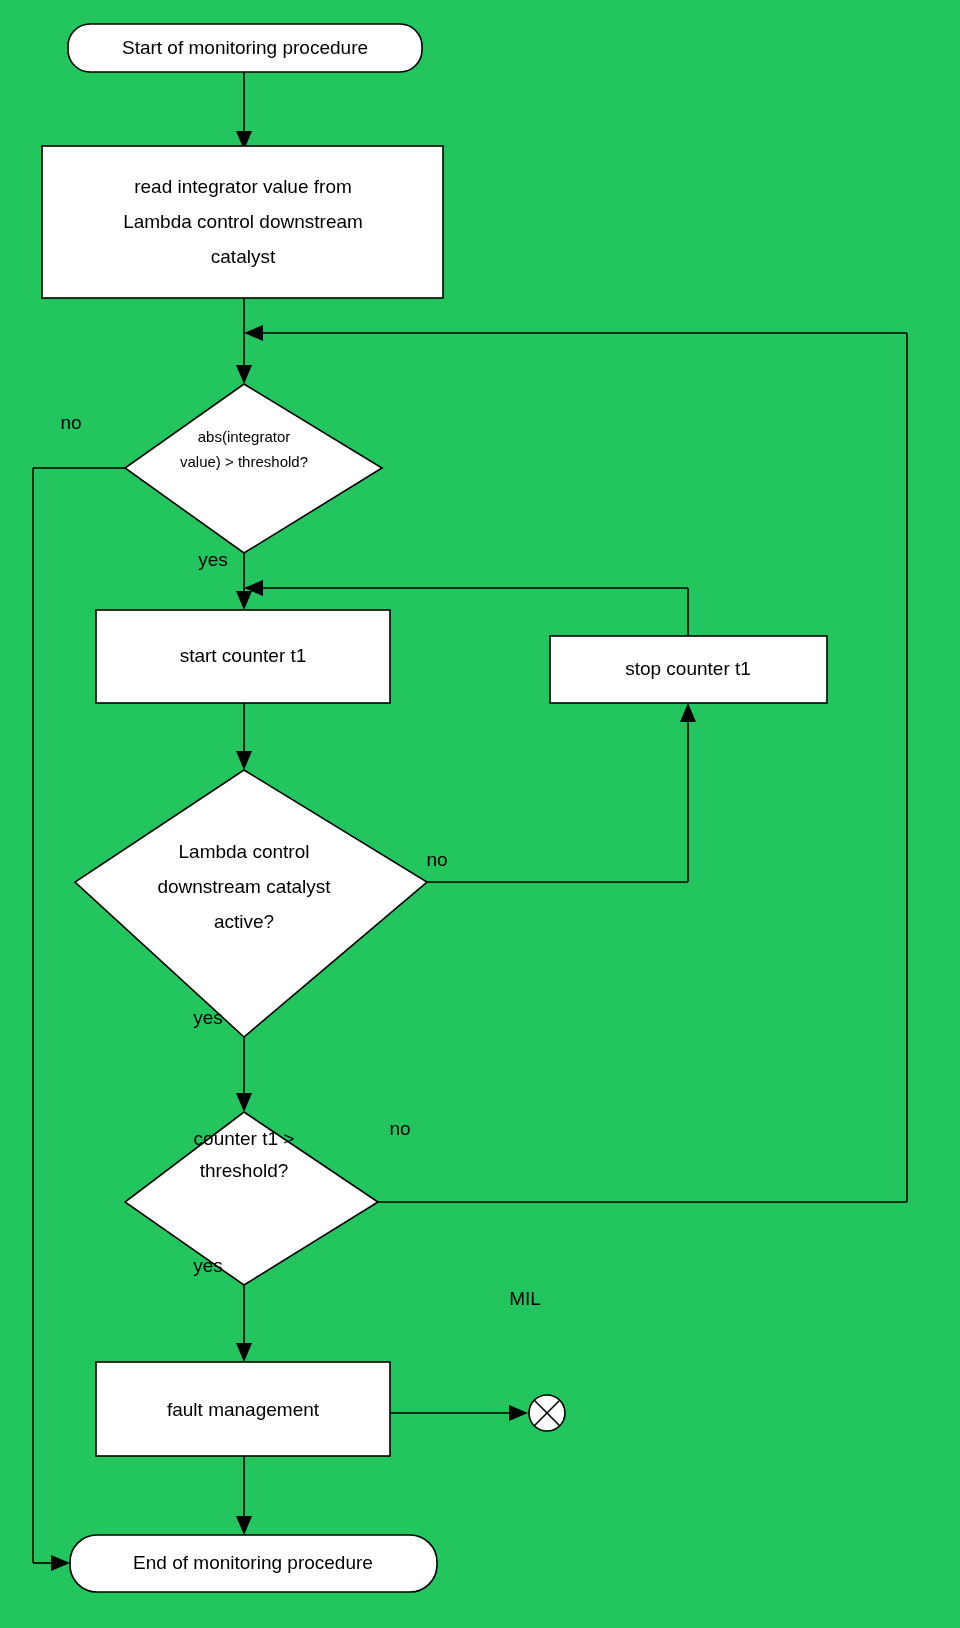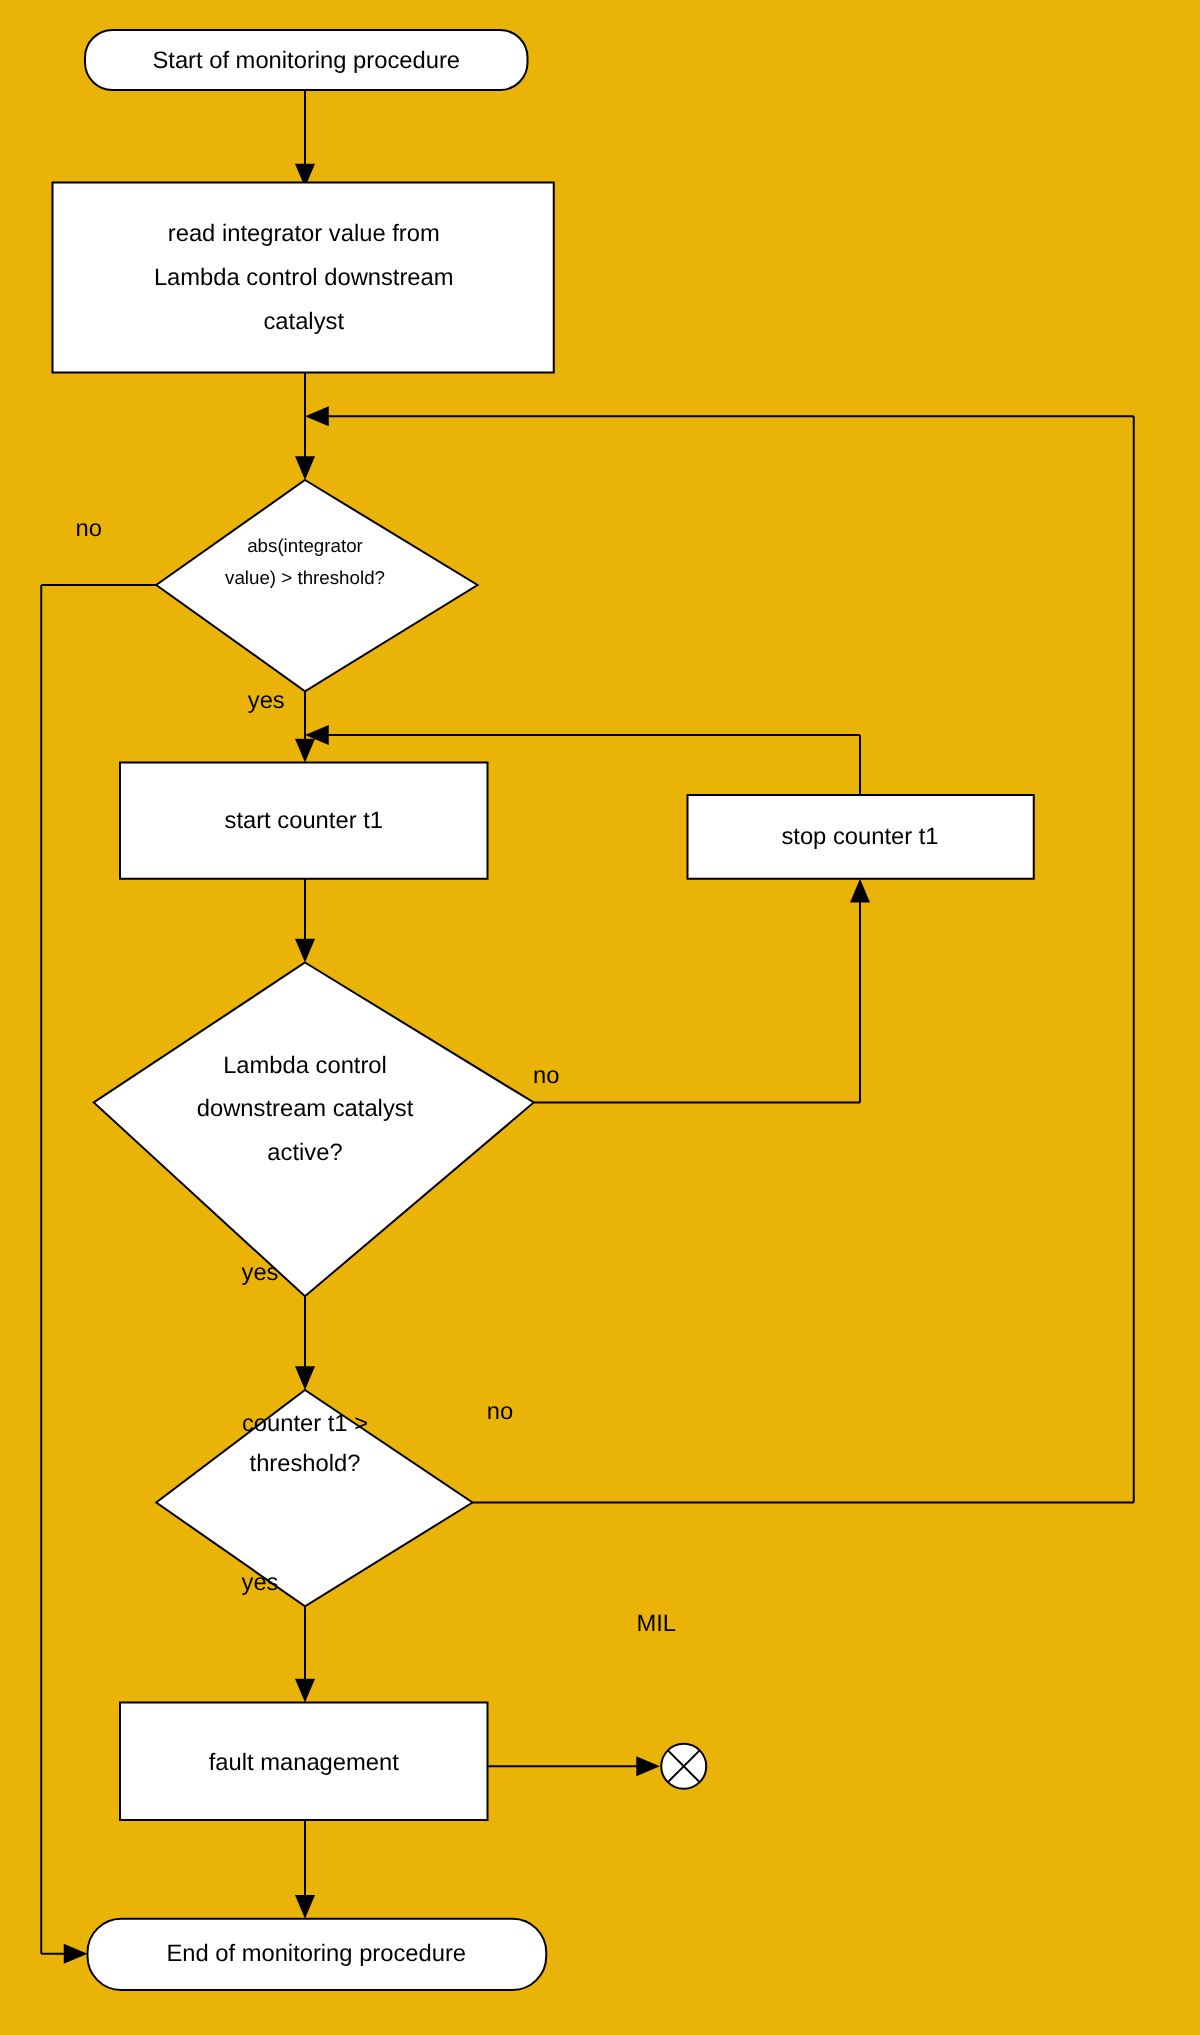--- a/index.html
+++ b/index.html
@@ -11,21 +11,21 @@
   body {
     width: 960px;
     height: 1628px;
     font-family: "Liberation Sans", sans-serif;
     overflow: hidden;
   }
   #flow-root {
     position: relative;
     width: 960px;
     height: 1628px;
-    background: #eab308;
+    background: #22c55e;
   }
   svg#flow-svg {
     display: block;
     width: 960px;
     height: 1628px;
   }
   .shape-outline {
     fill: #ffffff;
     stroke: #000000;
     stroke-width: 1.6;

